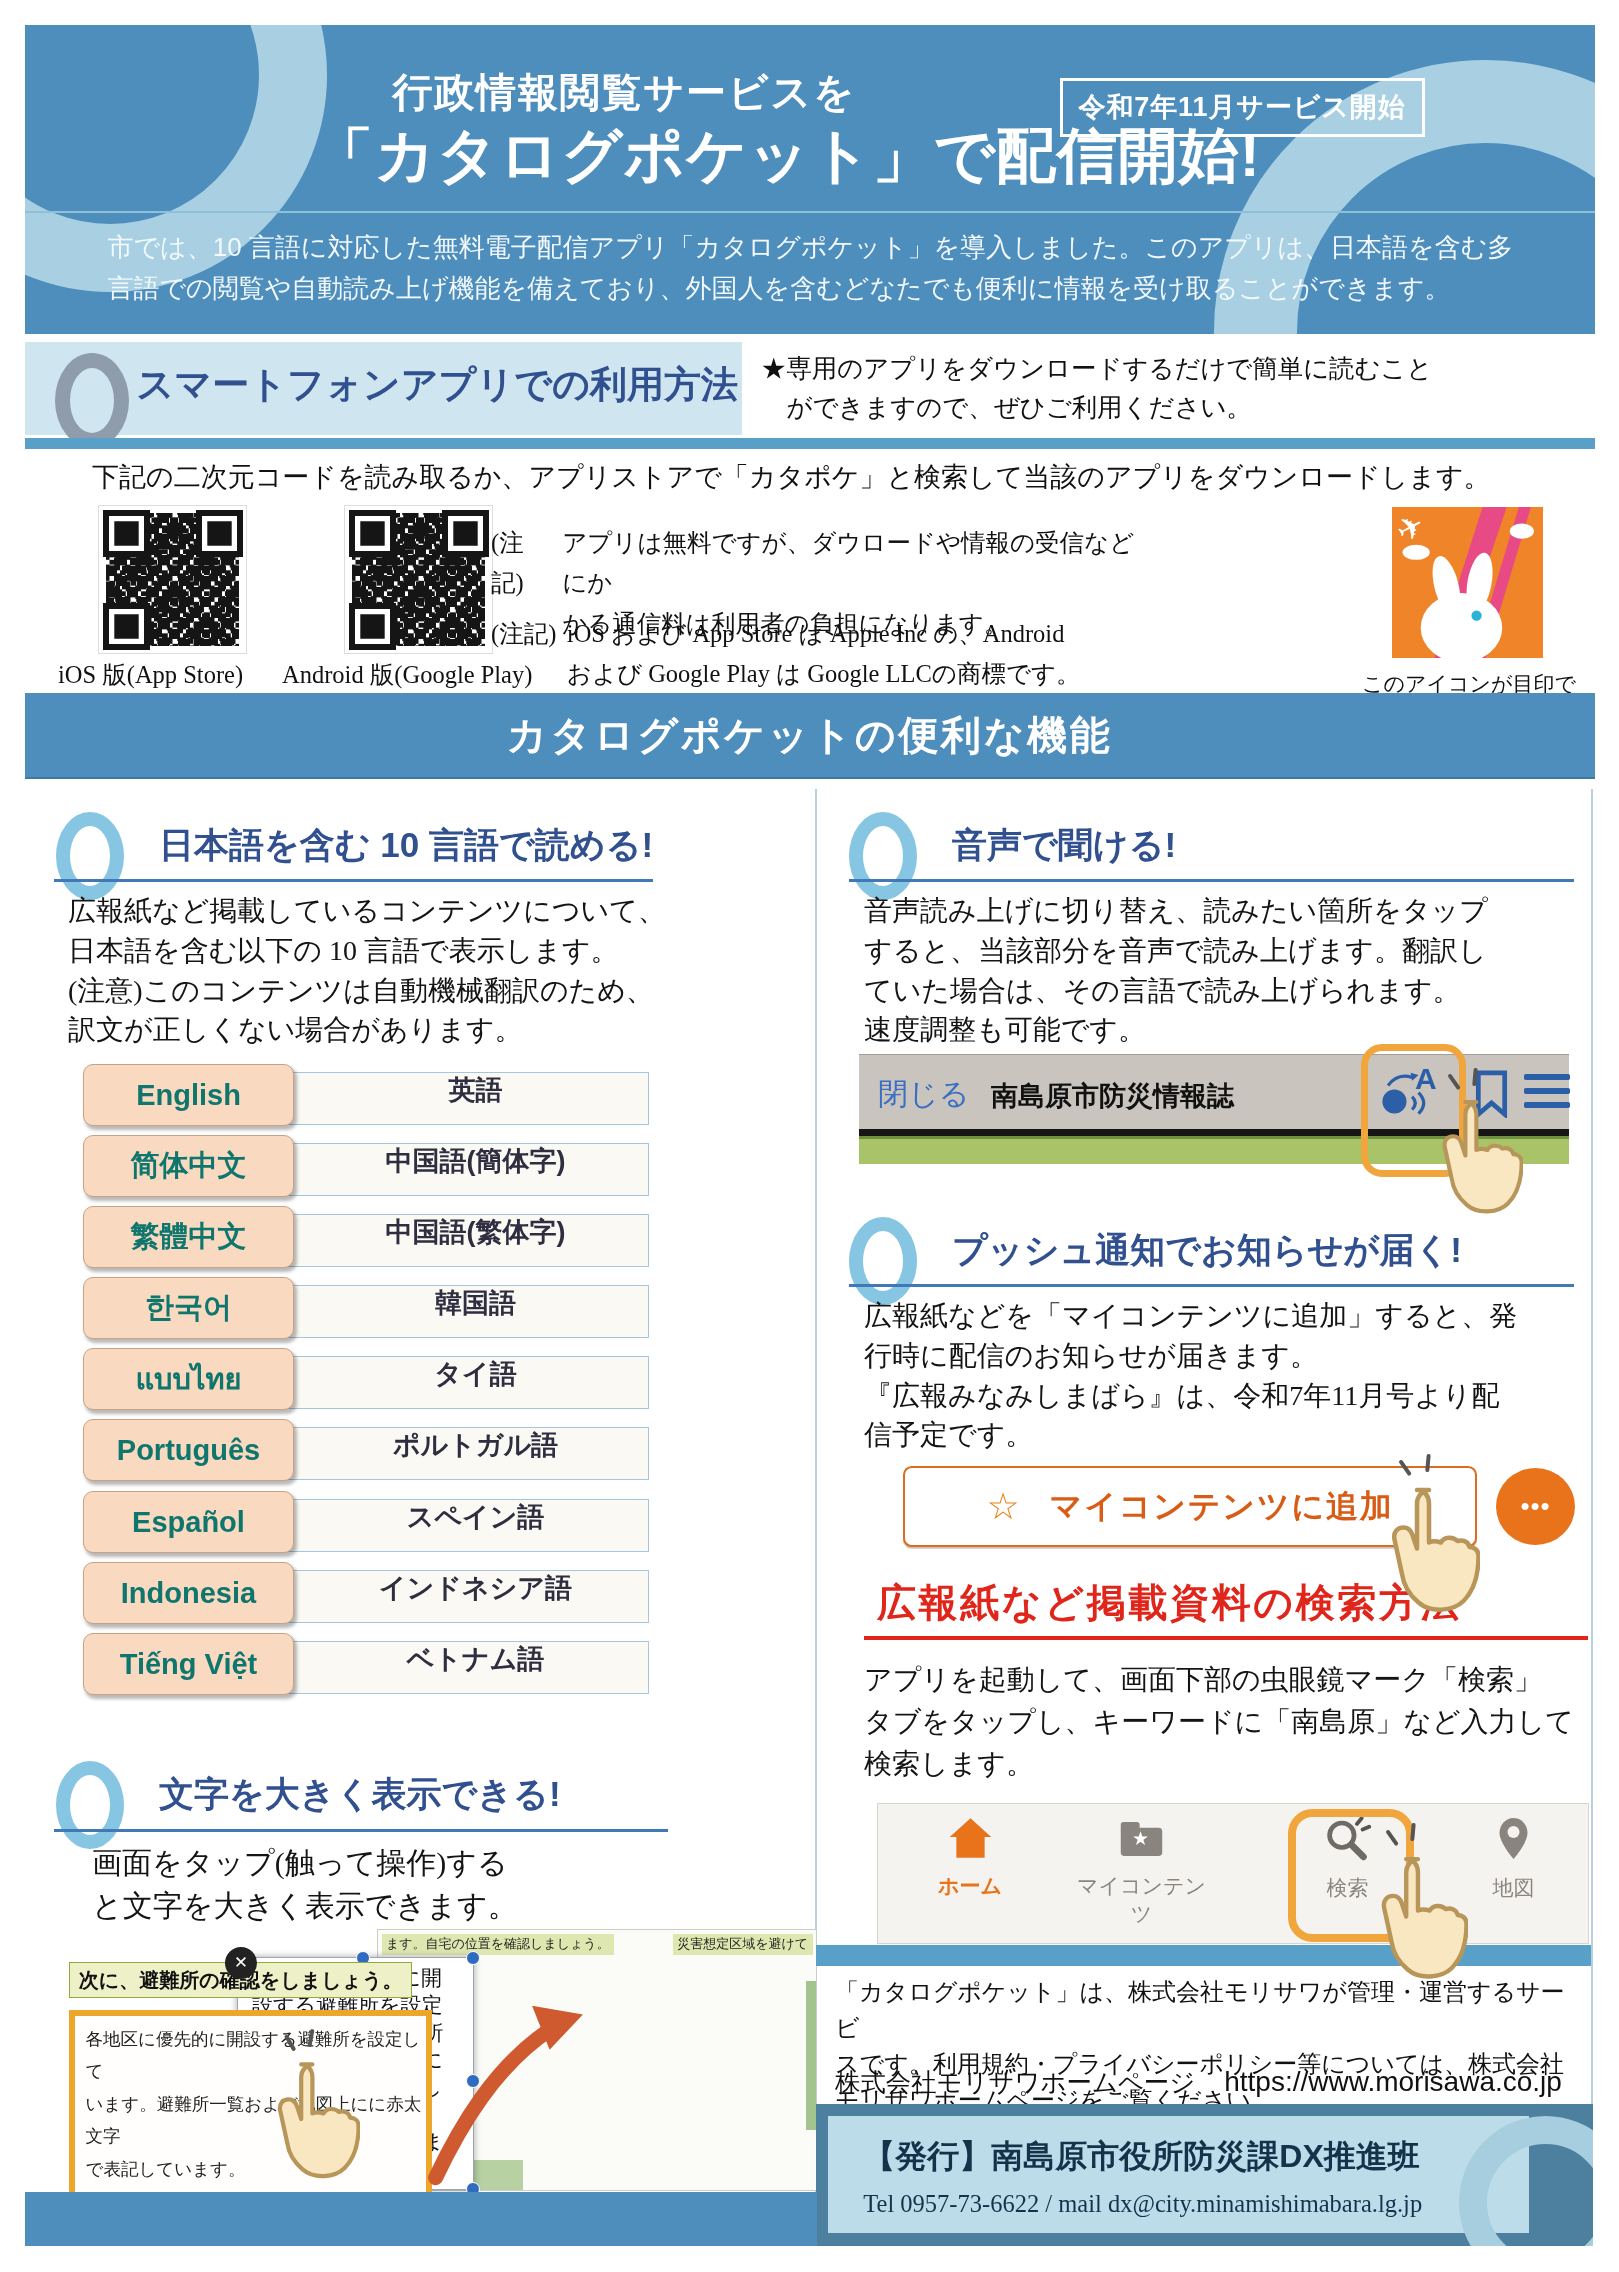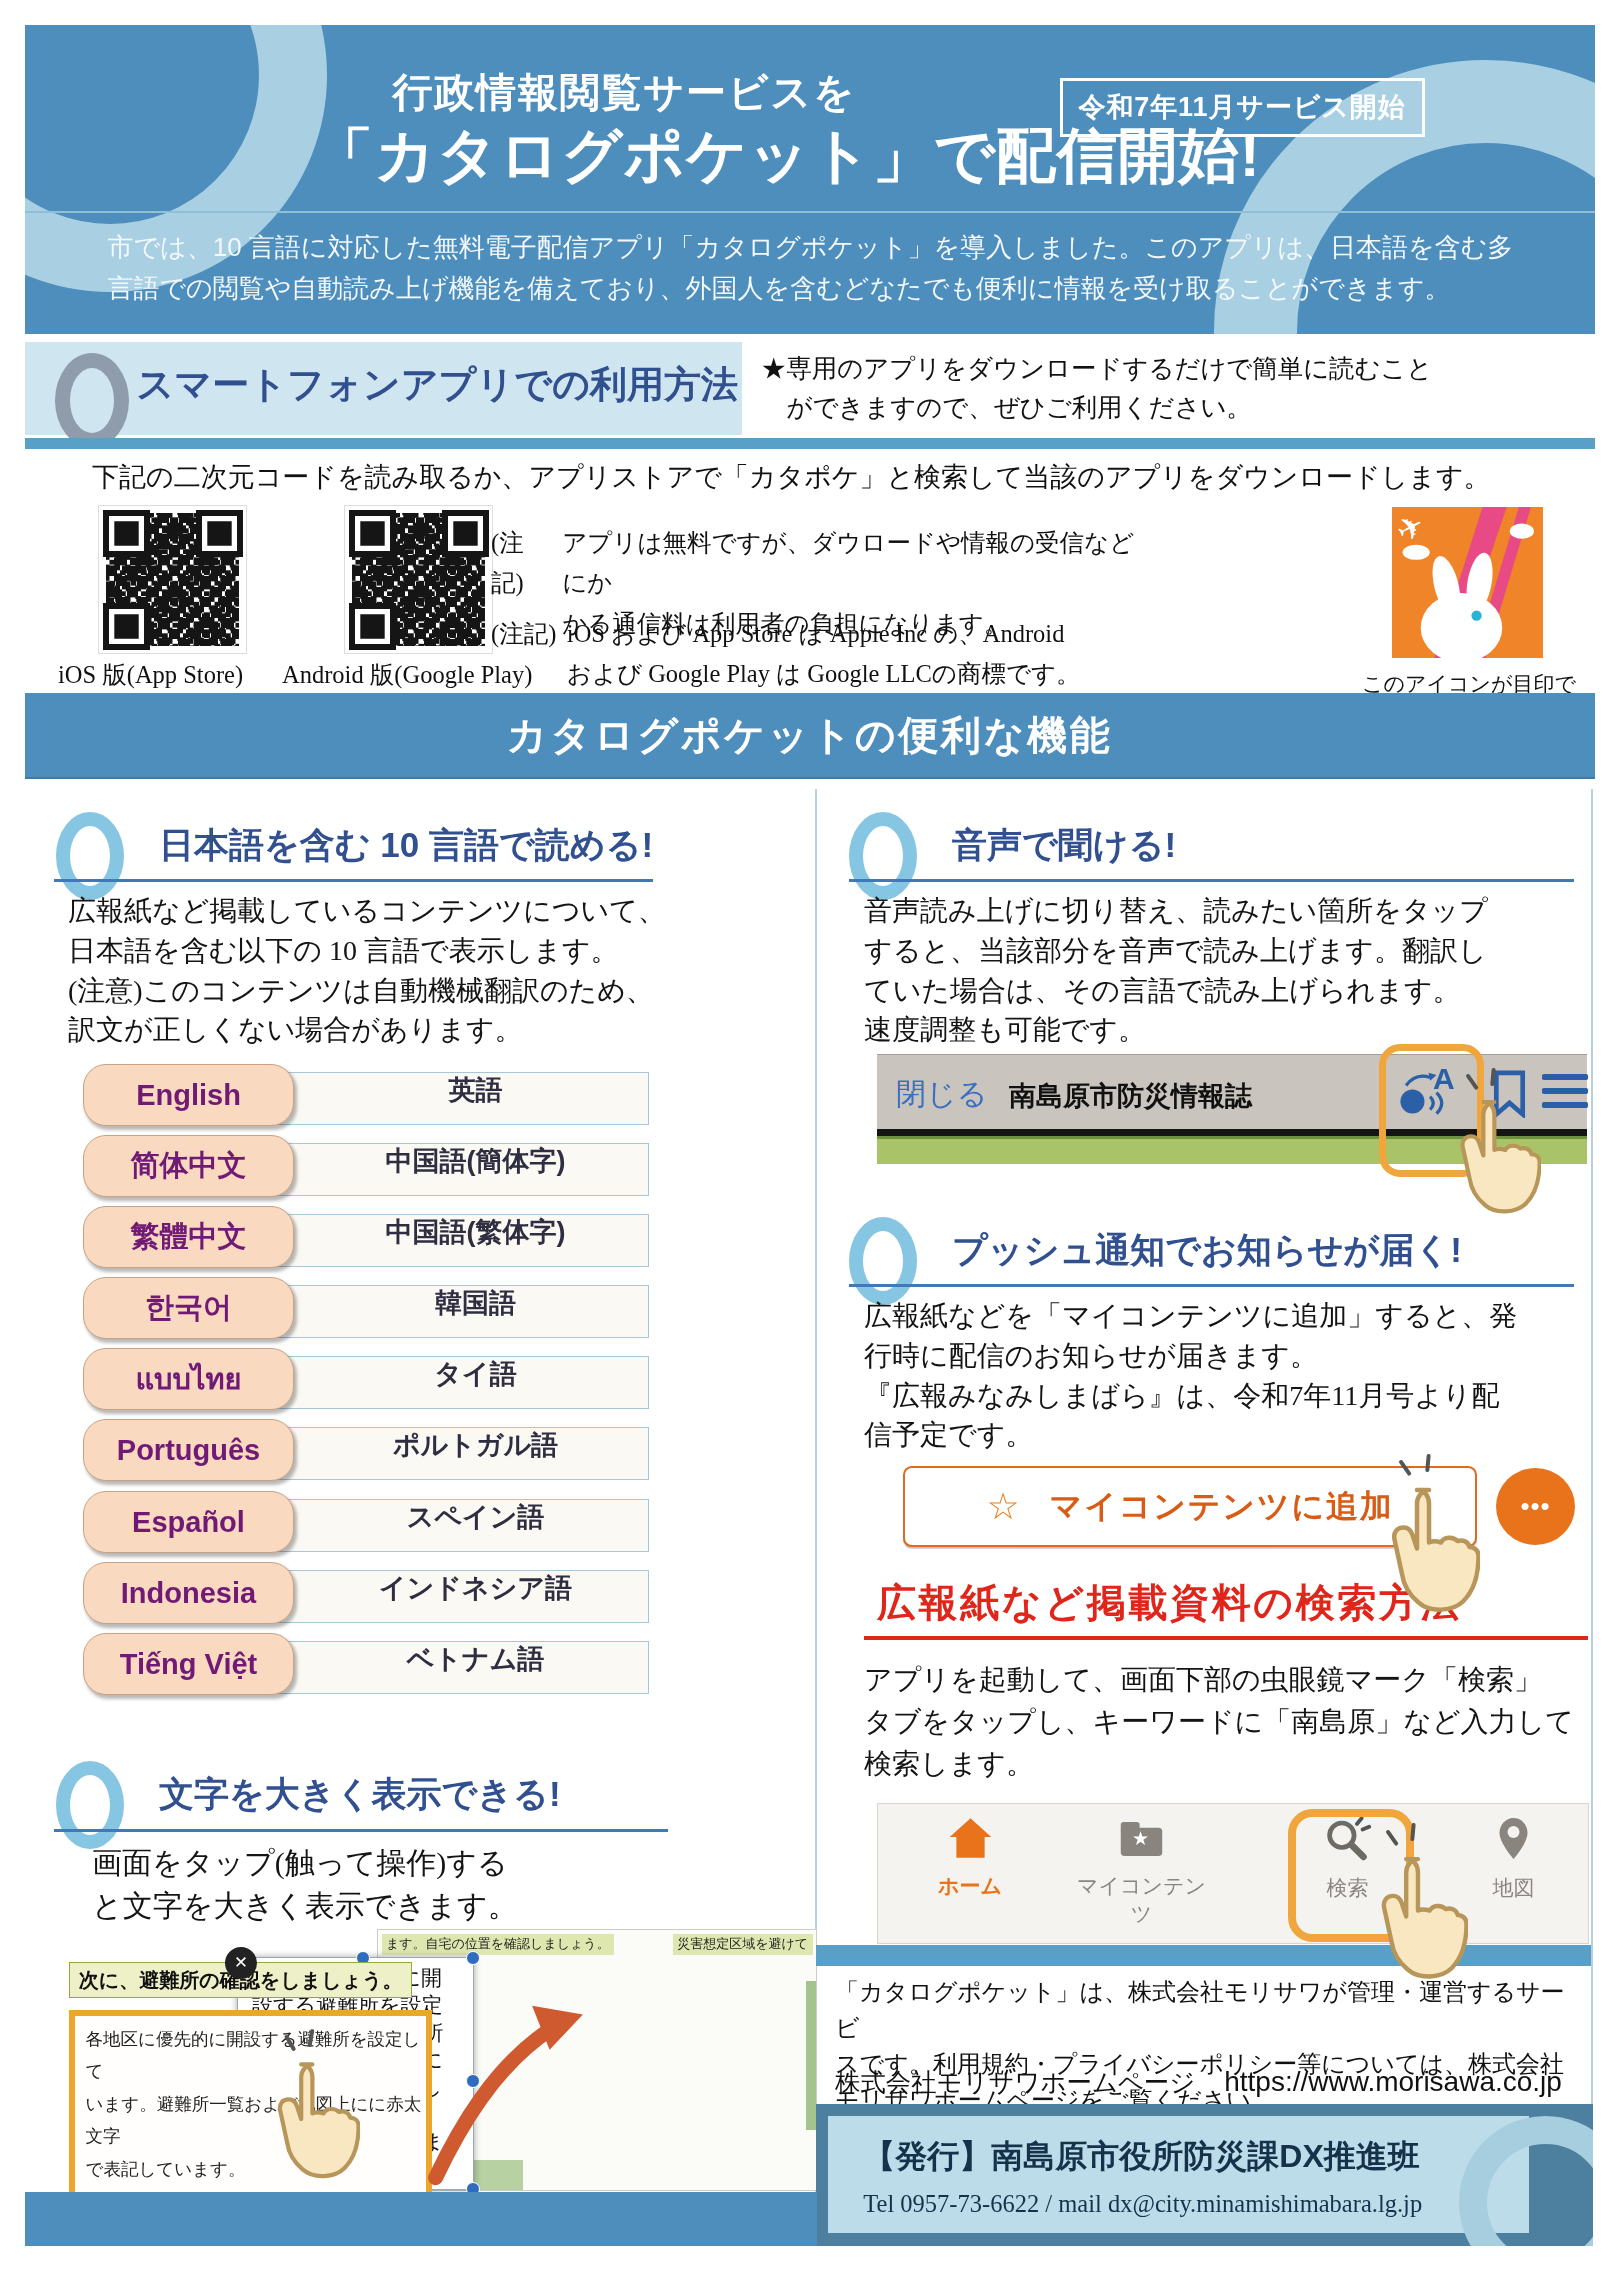--- a/index.html
+++ b/index.html
@@ -50,27 +50,27 @@
   .vline{width:1.8px;background:#b8cfe0;}
   .feat-bullet{width:40px;height:60px;border:14px solid #86c6e3;border-radius:50%;}
   .feat-title{font-size:35px;font-weight:bold;color:#31508f;margin-left:38px;}
   .feat-underline{height:2.6px;background:#4178b8;}
   .bodytxt{font-size:28px;line-height:1.42;color:#141414;}
 
   
   .lrow{position:absolute;left:83px;width:566px;height:68px;}
   .lrect{position:absolute;left:16px;top:8px;right:0;height:51px;background:#fbf9f4;border:1.8px solid #a6c6dc;}
   .lpill{position:absolute;left:0;top:0;width:209px;height:60px;background:#f9d9c0;border:1.8px solid #c9a183;
-         border-radius:23px;box-shadow:2.6px 3.5px 3.5px rgba(0,0,0,.28);display:flex;align-items:center;justify-content:center;
-         font-size:29px;font-weight:bold;color:#701a75;}
+         border-radius:10px;box-shadow:2.6px 3.5px 3.5px rgba(0,0,0,.28);display:flex;align-items:center;justify-content:center;
+         font-size:29px;font-weight:bold;color:#0f766e;}
   .lja{position:absolute;left:219px;top:8px;right:0;height:36px;display:flex;align-items:center;justify-content:center;
        font-size:27px;font-weight:bold;color:#2e2e40;}
 
   
-  .vshot{left:877px;top:1054px;width:710px;height:112px;}
+  .vshot{left:859px;top:1054px;width:710px;height:112px;}
   .vbar{position:absolute;left:0;top:0;width:100%;height:75px;background:#c9c4bd;border-top:1.8px solid #a39e97;}
   .vclose{position:absolute;left:19px;top:19px;font-size:30px;color:#3a6fc2;}
   .vtitle{position:absolute;left:132px;top:23px;font-size:27px;font-weight:bold;color:#111;}
   .vblack{position:absolute;left:0;top:75px;width:100%;height:7px;background:#151515;}
   .vgreen{position:absolute;left:0;top:82px;width:100%;height:24.5px;background:#a9c368;border-top:3.5px solid #6e9140;}
   .vhl{position:absolute;left:502px;top:-10.5px;width:91px;height:119px;border:7px solid #f0a63c;border-radius:21px;}
   .burger span{display:block;width:46px;height:6.1px;background:#2b5fa8;border-radius:1.8px;margin-bottom:8px;}
 
   
   .addbtn{left:903px;top:1466px;width:570px;height:77px;background:#fff;border:2.6px solid #e06a1e;border-radius:8.8px;

